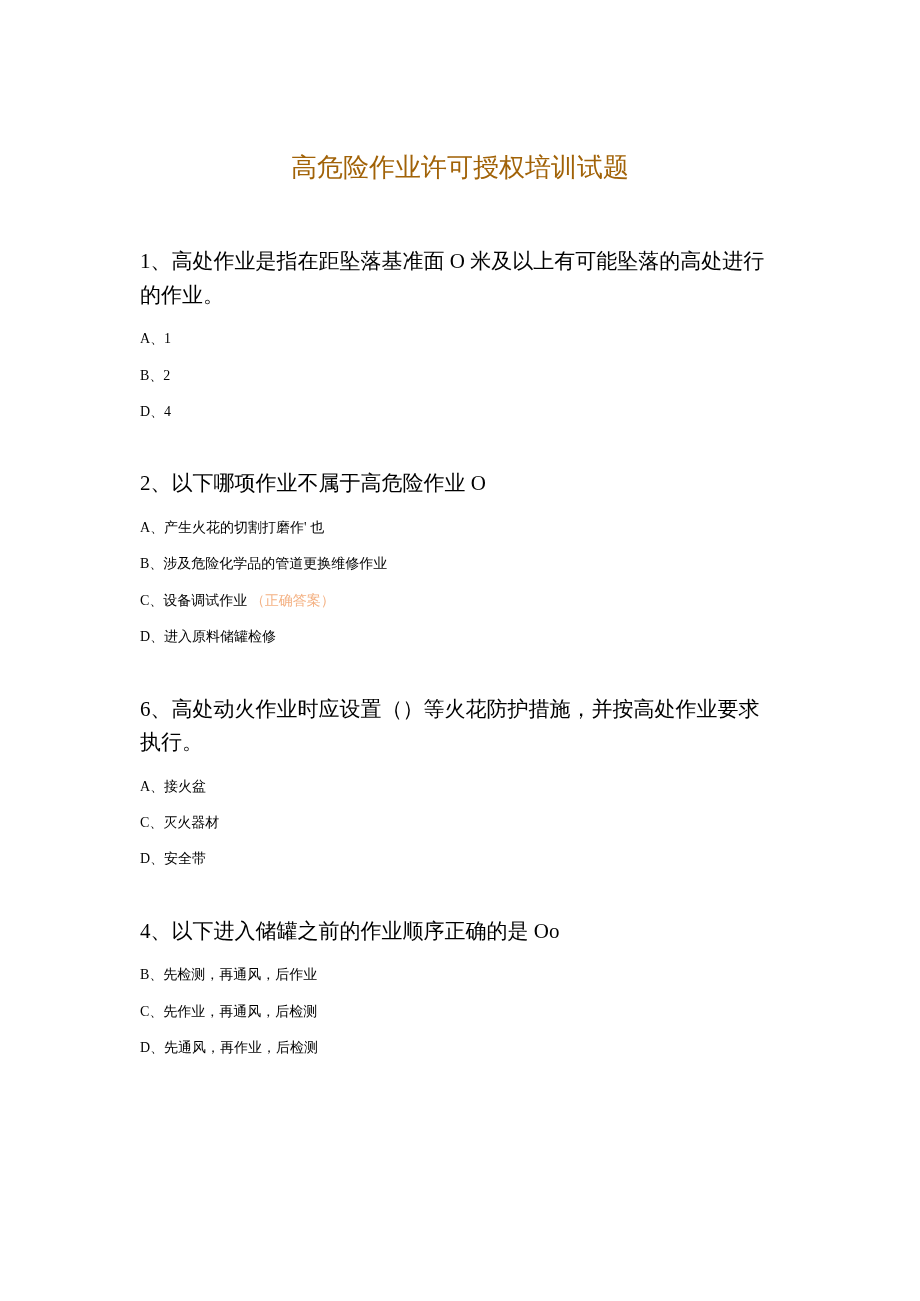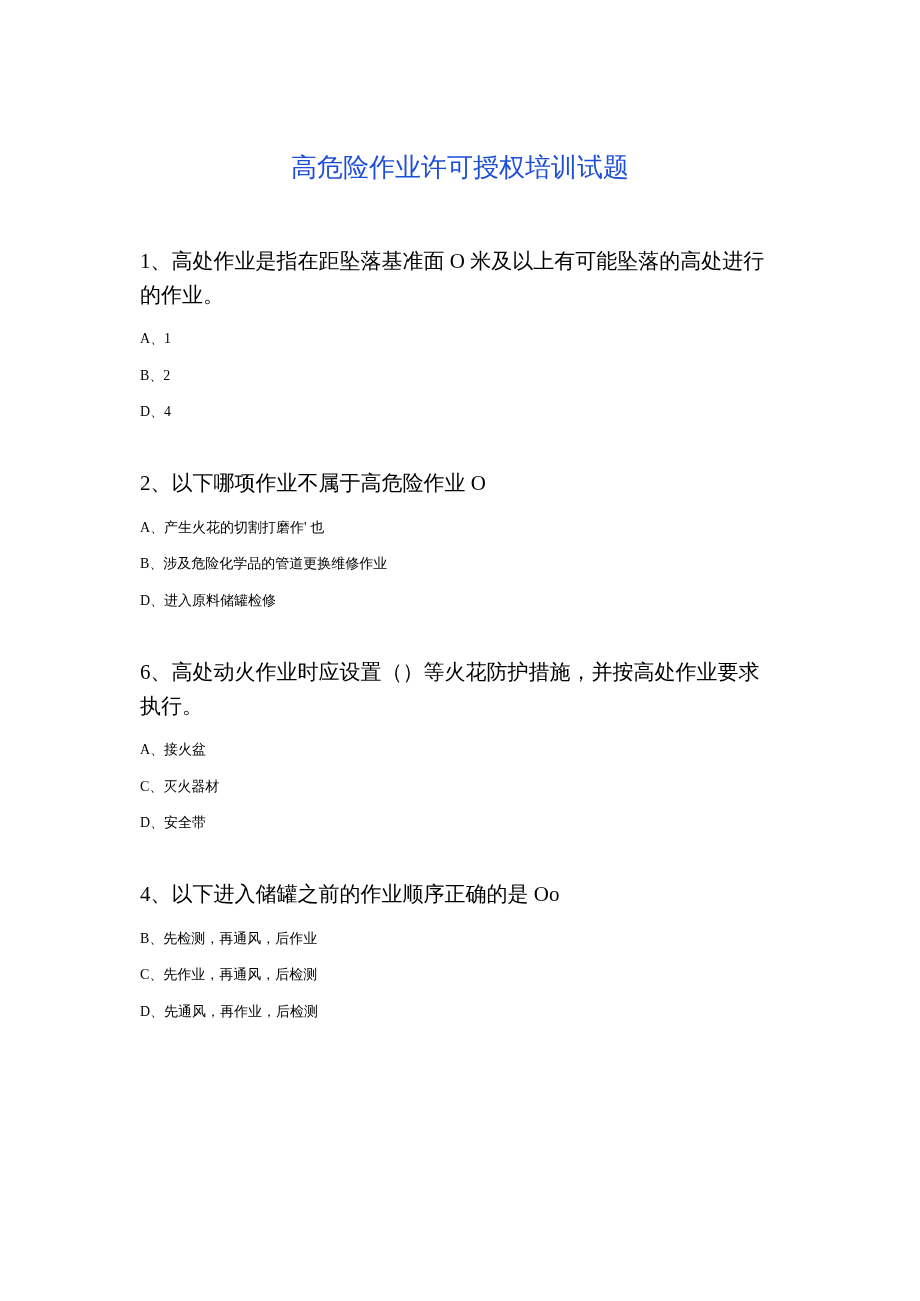--- a/index.html
+++ b/index.html
@@ -11,21 +11,21 @@
   }
   .page {
     padding: 150px 140px 100px 140px;
     box-sizing: border-box;
   }
   .title {
     text-align: center;
     font-size: 26px;
     font-weight: normal;
     margin-bottom: 60px;
-    color: #1d4ed8;
+    color: #a16207;
   }
   .question {
     font-size: 21px;
     line-height: 1.6;
     color: #000;
     margin-bottom: 16px;
   }
   .option {
     font-size: 14px;
     line-height: 1.6;
@@ -52,20 +52,24 @@
   <div class="question">1、高处作业是指在距坠落基准面 O 米及以上有可能坠落的高处进行的作业。</div>
   <div class="option">A、1</div>
   <div class="option">B、2</div>
   <div class="option">D、4</div>
 
   <div class="gap"></div>
 
   <div class="question">2、以下哪项作业不属于高危险作业 O</div>
   <div class="option">A、产生火花的切割打磨作' 也</div>
   <div class="option">B、涉及危险化学品的管道更换维修作业</div>
+  <div class="option">
+    <span class="inline">C、设备调试作业</span>
+    <span class="inline answer">（正确答案）</span>
+  </div>
   <div class="option">D、进入原料储罐检修</div>
 
   <div class="gap"></div>
 
   <div class="question">6、高处动火作业时应设置（）等火花防护措施，并按高处作业要求执行。</div>
   <div class="option">A、接火盆</div>
   <div class="option">C、灭火器材</div>
   <div class="option">D、安全带</div>
 
   <div class="gap"></div>

